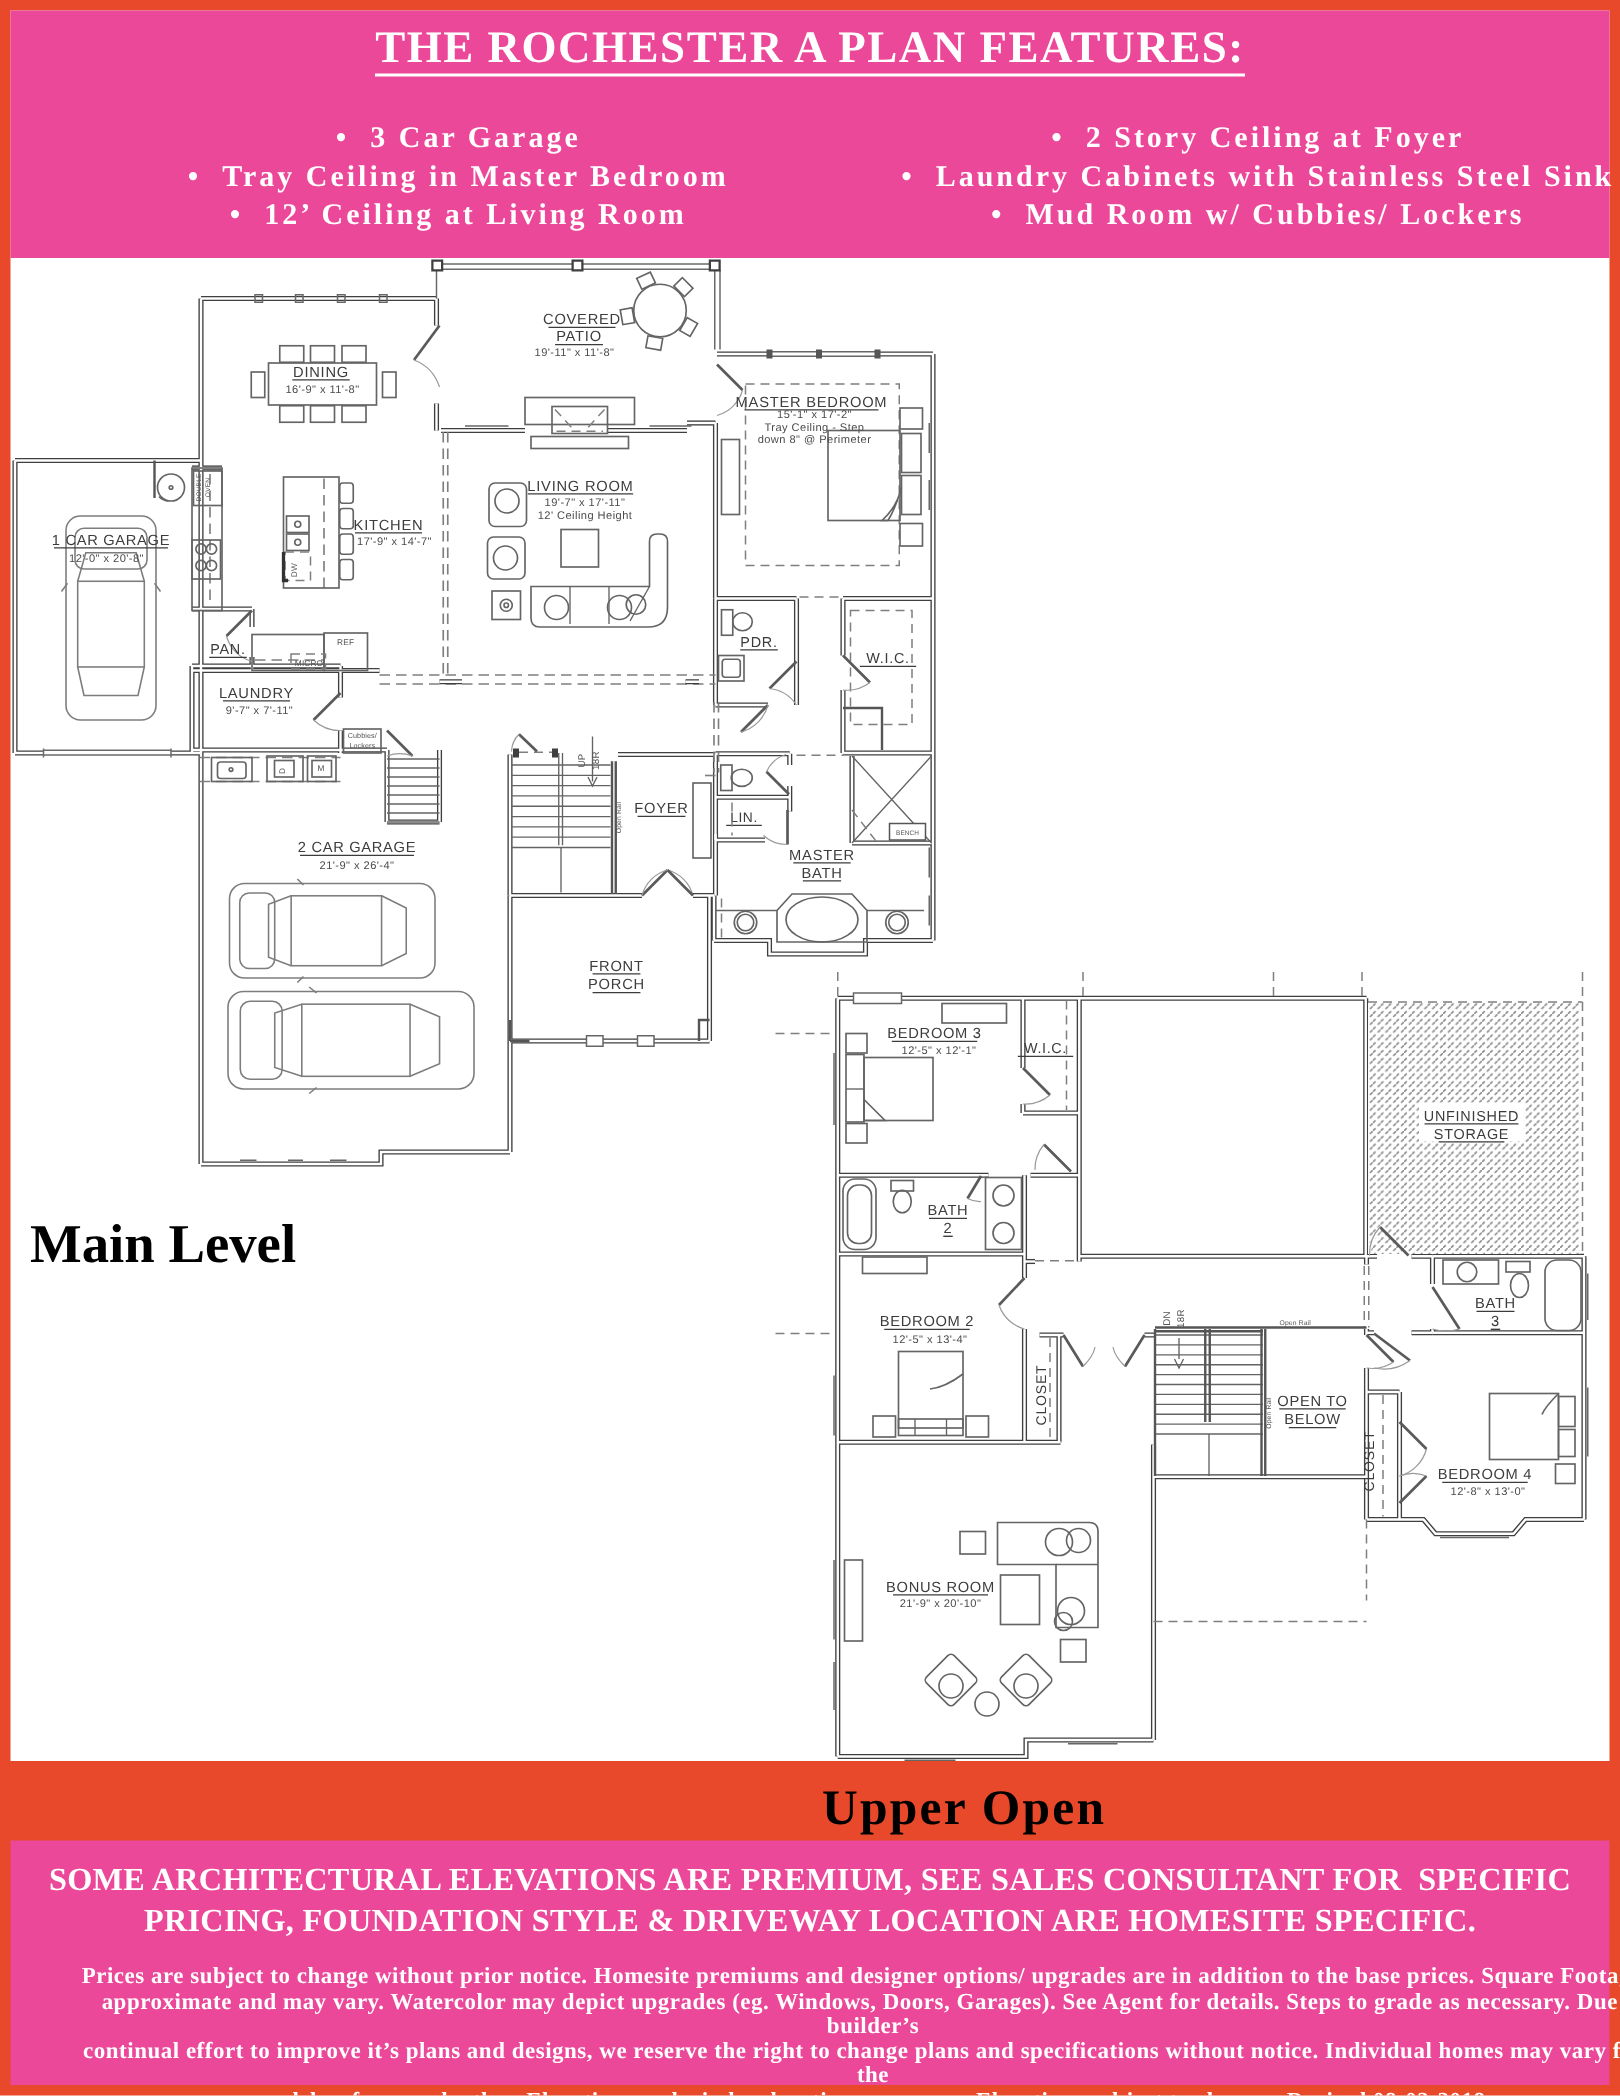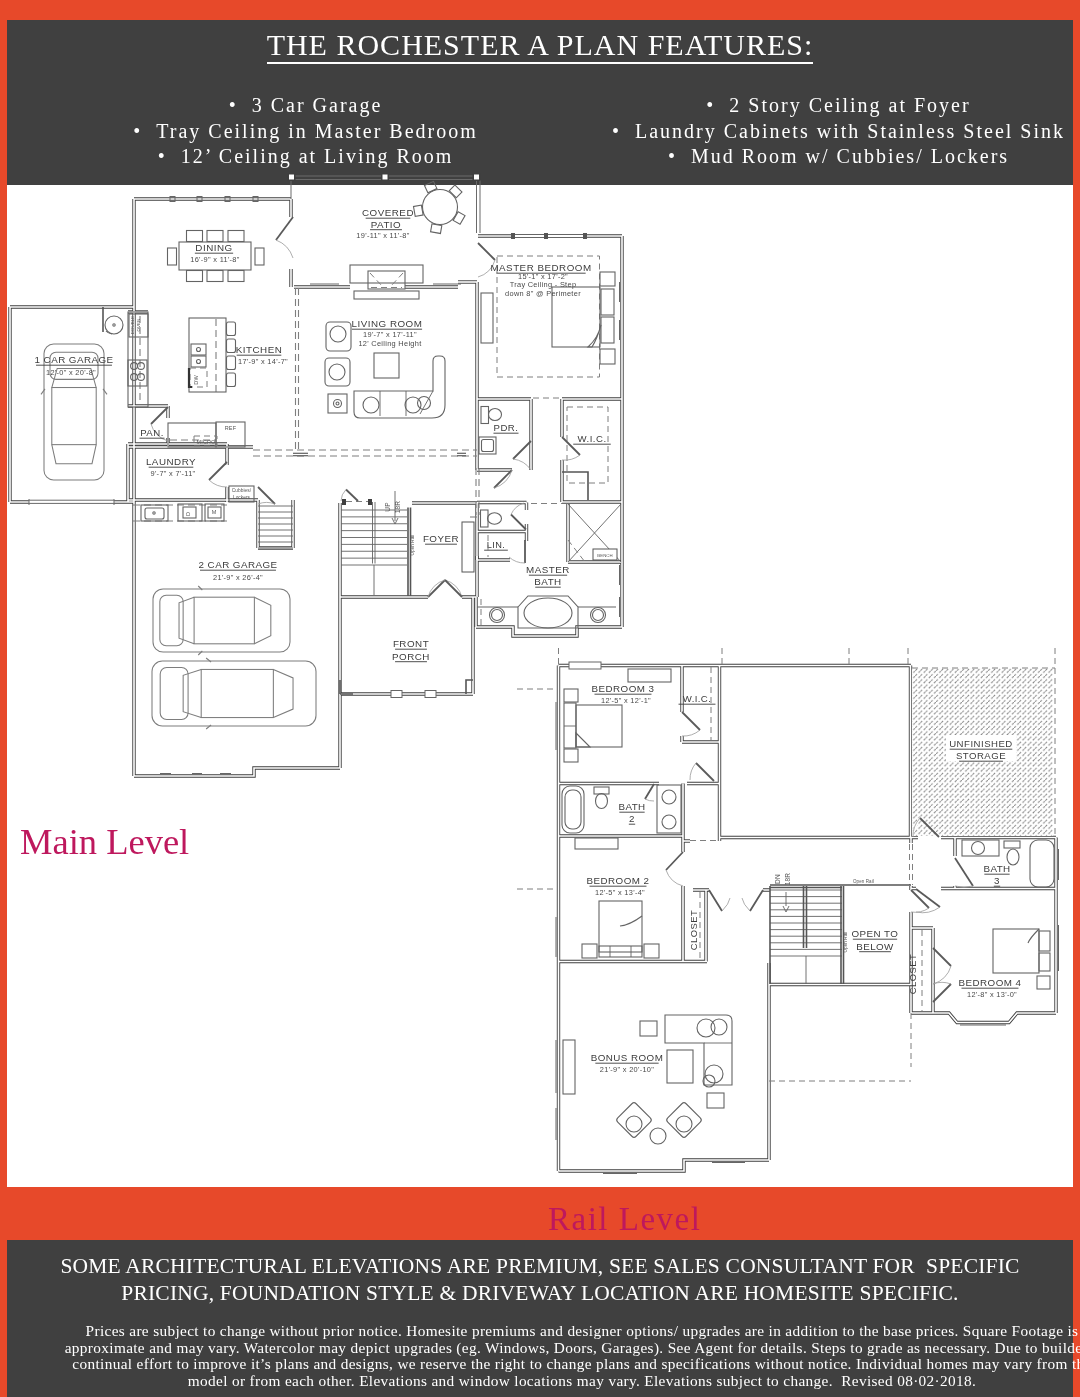--- a/index.html
+++ b/index.html
@@ -1,31 +1,31 @@
 <!DOCTYPE html>
 <html><head>
 <meta charset="utf-8">
 <style>
   html,body{margin:0;padding:0;}
   body{width:1080px;height:1397px;position:relative;background:#e7492a;overflow:hidden;
        font-family:"Liberation Sans",sans-serif;}
-  .inner{position:absolute;left:7px;top:20px;width:1066px;height:1167px;background:#fff;}
-  .band{position:absolute;left:0;background:#404040;width:1066px;}
+  .inner{position:absolute;left:7px;top:7px;width:1066px;height:1167px;background:#fff;font-weight:bold;}
+  .band{position:absolute;left:0;background:#ec4899;width:1066px;}
   .hdr{top:0;height:165px;}
   .ftr{top:1220px;height:163px;}
   .serif{font-family:"Liberation Serif",serif;color:#fff;}
   .title{position:absolute;top:8px;left:0;width:1066px;text-align:center;font-size:30px;letter-spacing:1px;}
   .title span{border-bottom:2px solid #fff;padding-bottom:1px;}
   .cols{position:absolute;top:73px;left:0;width:1066px;}
   .col{position:absolute;top:0;font-size:20px;line-height:25.5px;text-align:center;letter-spacing:2.0px;padding-left:32px;}
   .colL{left:0;width:533px;}
   .colR{left:533px;width:533px;}
   .f1{position:absolute;top:13px;left:0;width:1066px;text-align:center;font-size:21.5px;line-height:26.5px;letter-spacing:0.2px;}
   .f2{position:absolute;top:83px;left:0;width:1066px;text-align:center;font-size:15.3px;line-height:16.6px;letter-spacing:0.35px;margin-left:42px;}
-  .lvl{position:absolute;font-family:"Liberation Serif",serif;color:#be185d;}
+  .lvl{position:absolute;font-family:"Liberation Serif",serif;color:#000000;}
   svg .wx{stroke:#3f3f3f;stroke-width:3.4;fill:none;}
   svg .wi{stroke:#ffffff;stroke-width:1.6;fill:none;}
   svg .wi2{stroke:#555;stroke-width:1.6;fill:none;}
   svg .wi2t{stroke:#6a6a6a;stroke-width:1;fill:none;}
   svg .solid0b{fill:#fff;stroke:none;}
   svg .win{stroke:#666;stroke-width:1;fill:none;}
   svg .thin{stroke:#636363;stroke-width:0.9;fill:none;}
   svg .fur{stroke:#646464;stroke-width:1.1;fill:none;}
   svg .solidb{fill:#3f3f3f;stroke:none;}
   svg .solid0{fill:#fff;stroke:#555;stroke-width:1;}
@@ -48,21 +48,21 @@
   <div class="serif title"><span>THE ROCHESTER A PLAN FEATURES:</span></div>
   <div class="cols serif">
     <div class="col colL">•&nbsp;&nbsp;3 Car Garage<br>•&nbsp;&nbsp;Tray Ceiling in Master Bedroom<br>•&nbsp;&nbsp;12’ Ceiling at Living Room</div>
     <div class="col colR">•&nbsp;&nbsp;2 Story Ceiling at Foyer<br>•&nbsp;&nbsp;Laundry Cabinets with Stainless Steel Sink<br>•&nbsp;&nbsp;Mud Room w/ Cubbies/ Lockers</div>
   </div>
   <div class="band ftr">
     <div class="serif f1">SOME ARCHITECTURAL ELEVATIONS ARE PREMIUM, SEE SALES CONSULTANT FOR&nbsp; SPECIFIC<br>PRICING, FOUNDATION STYLE &amp; DRIVEWAY LOCATION ARE HOMESITE SPECIFIC.</div>
     <div class="serif f2">Prices are subject to change without prior notice. Homesite premiums and designer options/ upgrades are in addition to the base prices. Square Footage is<br>approximate and may vary. Watercolor may depict upgrades (eg. Windows, Doors, Garages). See Agent for details. Steps to grade as necessary. Due to builder’s<br>continual effort to improve it’s plans and designs, we reserve the right to change plans and specifications without notice. Individual homes may vary from the<br>model or from each other. Elevations and window locations may vary. Elevations subject to change.&nbsp; Revised 08·02·2018.</div>
   </div>
   <div class="lvl" style="left:13px;top:800px;font-size:36.5px;">Main Level</div>
-  <div class="lvl" style="left:541px;top:1181px;font-size:33px;letter-spacing:1.5px;">Rail Level</div>
+  <div class="lvl" style="left:541px;top:1181px;font-size:33px;letter-spacing:1.5px;">Upper Open</div>
 </div>
 <svg width="1080" height="1397" viewBox="0 0 1080 1397" style="position:absolute;left:0;top:0;">
 <defs>
 <pattern id="hatch" width="5.2" height="5.2" patternUnits="userSpaceOnUse">
   <rect width="5.2" height="5.2" fill="#fff"></rect>
   <path d="M -1 6.2 L 6.2 -1 M 1.6 8.8 L 8.8 1.6 M -3.6 3.6 L 3.6 -3.6" stroke="#8a8a8a" stroke-width="1.05" stroke-dasharray="4 2" fill="none"></path>
 </pattern>
 </defs>
 <g class="wx">
 <path d="M 134 199 H 291"></path>

